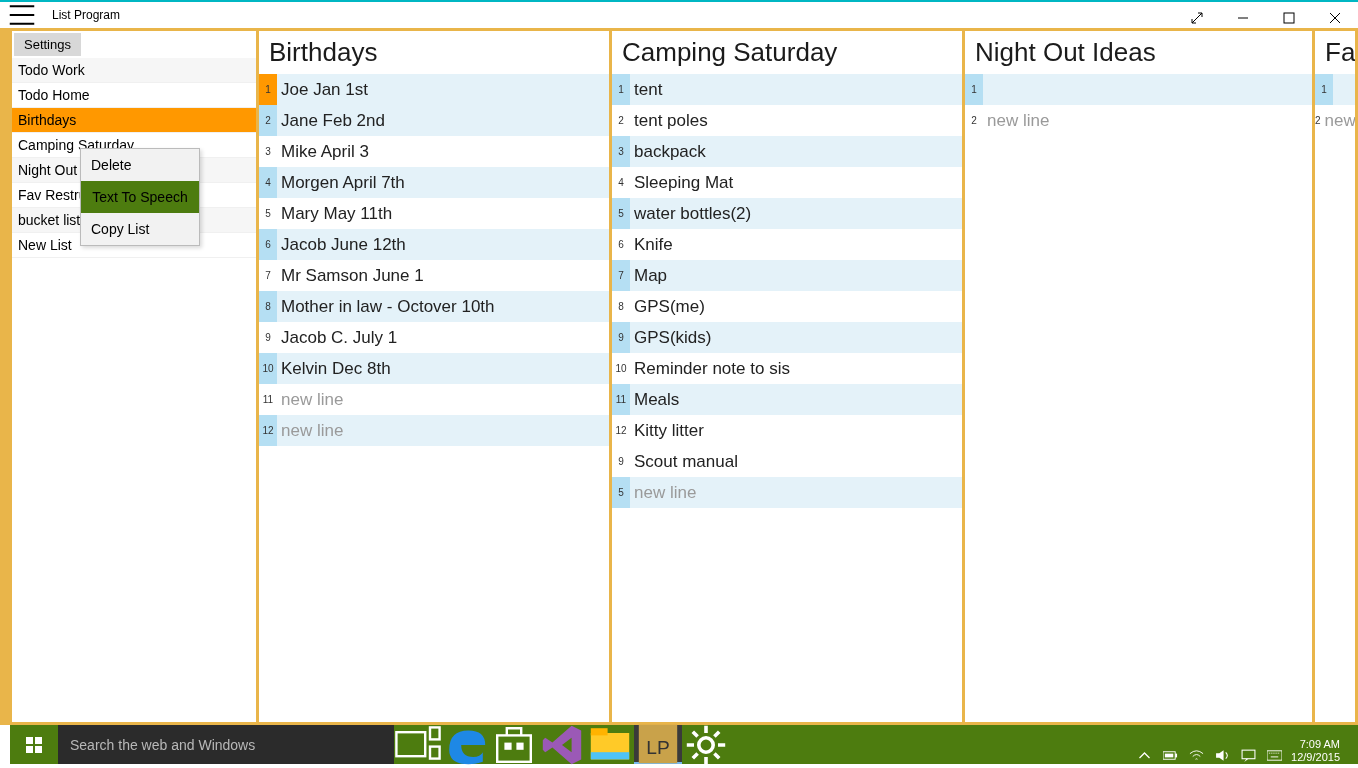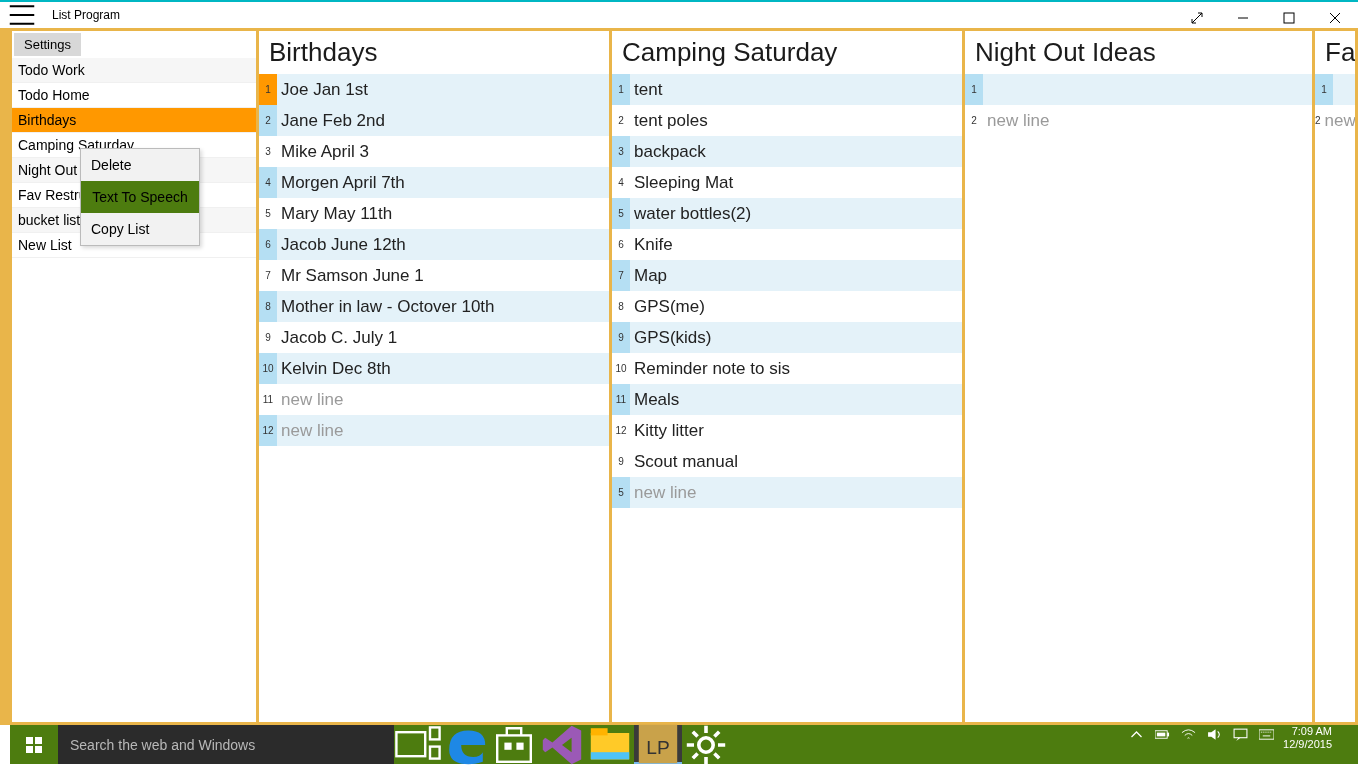--- a/index.html
+++ b/index.html
@@ -159,21 +159,21 @@
     align-items: center;
     padding-left: 12px;
     color: #b8b8b8;
   }
   .task-icons { display: flex; height: 39px; }
   .task-icon {
     width: 48px; height: 39px;
     display:flex; align-items:center; justify-content:center;
   }
   .task-icon.active { background: #3a3a3a; border-bottom: 2px solid #76b9ed; }
-  .tray { position: absolute; right: 16px; top: 0; height: 39px; display:flex; align-items:flex-start; padding-right: 6px; gap: 8px; }
+  .tray { position: absolute; right: 8px; top: 0; height: 39px; display:flex; align-items:flex-end; padding-right: 6px; gap: 8px; }
   .tray .clock { font-size: 11px; text-align: right; line-height: 13px; color:#fff; padding-right:4px; }
   .tray-icon { width:18px; height:18px; display:flex; align-items:center; justify-content:center; }
   .tray-icon svg { width:15px; height:15px; }
 </style>
 </head>
 <body>
 
 <div class="titlebar">
   <div class="hamburger">
     <svg viewBox="0 0 16 16">

